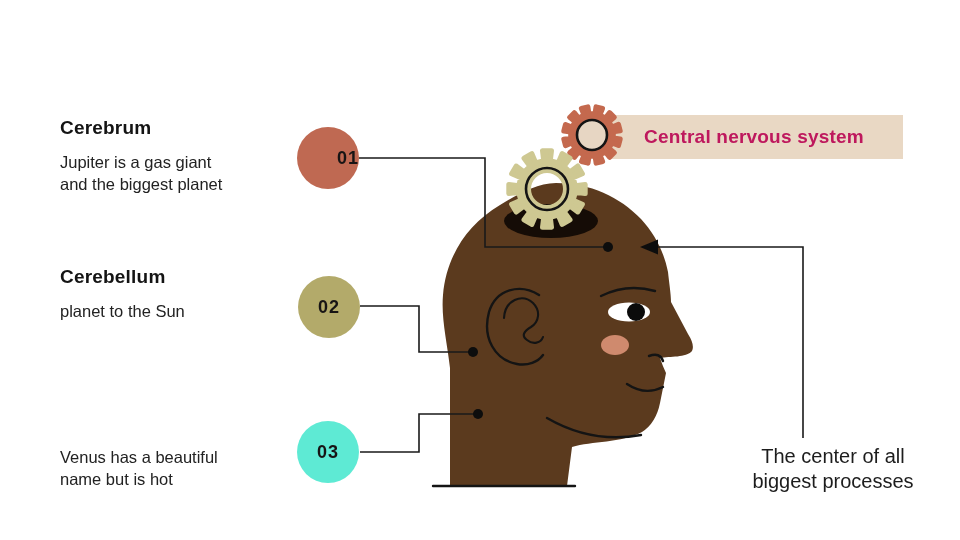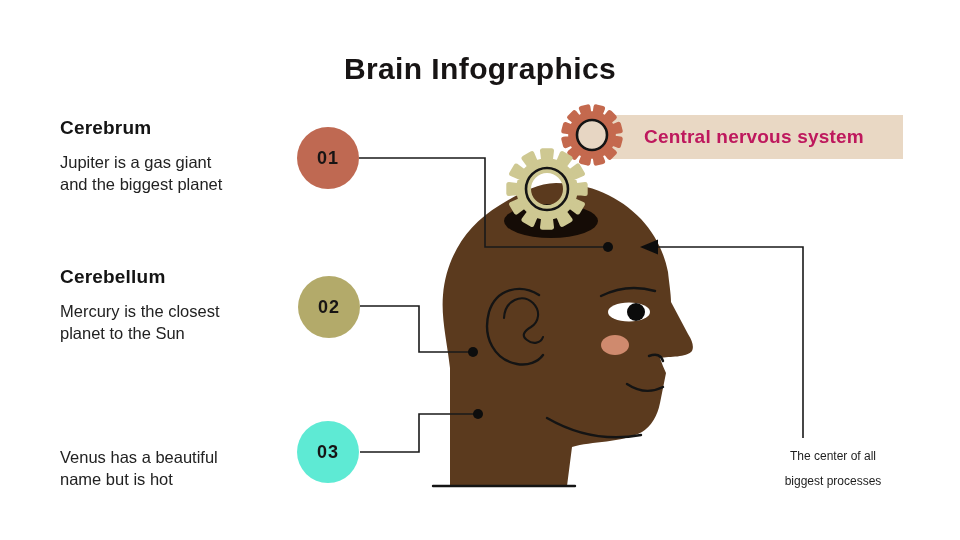--- a/index.html
+++ b/index.html
@@ -24,43 +24,41 @@
   }
   .callout{
     position:absolute;left:610px;top:115px;width:293px;height:44px;z-index:1;
     display:flex;align-items:center;
   }
   .callout-label{
     padding-left:34px;font-size:19px;font-weight:700;color:#be185d;letter-spacing:.2px;
   }
   .caption{
     position:absolute;left:733px;top:444px;width:200px;text-align:center;
-    font-size:12px;color:#1d1d1d;line-height:25px;z-index:1;
+    font-size:20px;color:#1d1d1d;line-height:25px;z-index:1;
   }
   .art{position:absolute;top:0;left:0;z-index:2;pointer-events:none;}
 </style>
 </head>
 <body>
 
 <div class="slide">
 
-  <div class="title">Brain Infographics</div>
 
   <div class="section-heading" style="top:117px">Cerebrum</div>
   <div class="section-body" style="top:152px">
     <div>Jupiter is a gas giant</div>
     <div>and the biggest planet</div>
   </div>
-  <div class="badge" style="left: 297px; top: 127px; background: rgb(191, 105, 82);">
+  <div class="badge" style="left: 297px; top: 127px; background: rgb(191, 105, 82); justify-content: flex-end;">
     <span>01</span>
   </div>
 
   <div class="section-heading" style="top:266px">Cerebellum</div>
   <div class="section-body" style="top:301px">
-    <div>Mercury is the closest</div>
     <div>planet to the Sun</div>
   </div>
   <div class="badge" style="left: 298px; top: 276px; background: rgb(179, 170, 106);">
     <span>02</span>
   </div>
 
   <div class="section-body" style="top:447px">
     <div>Venus has a beautiful</div>
     <div>name but is hot</div>
   </div>

